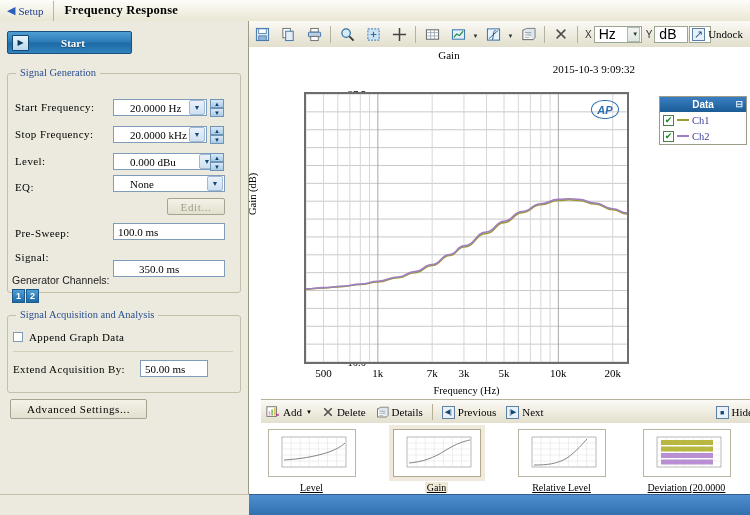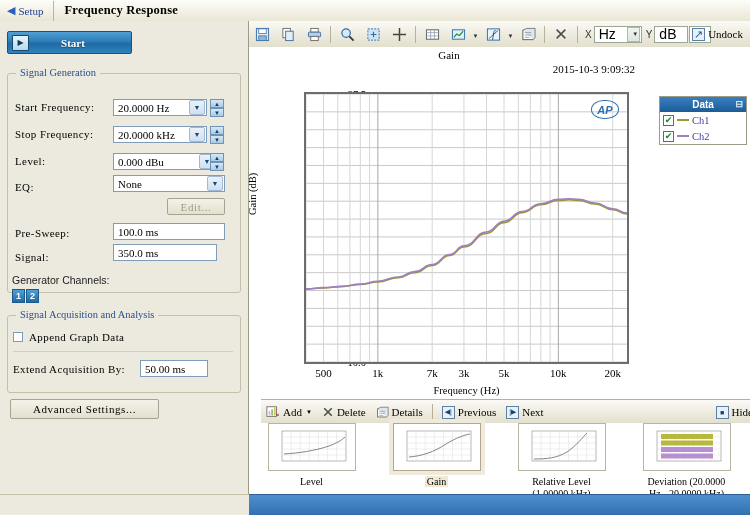--- a/index.html
+++ b/index.html
@@ -69,21 +69,21 @@
   .field-row{position:absolute;display:flex;align-items:center;}
   .field-label{
     font-family:"Liberation Serif",serif;font-size:11px;color:#000;
     white-space:nowrap;letter-spacing:0.4px;
   }
   .combo{
     position:absolute;height:17px;border:1px solid #7f9db9;background:#fff;
     display:flex;align-items:center;box-sizing:border-box;cursor:text;
   }
   .combo .val{
-    padding-left:4px;font-family:"Liberation Serif",serif;font-size:11px;
+    padding-left:16px;font-family:"Liberation Serif",serif;font-size:11px;
     flex:1;white-space:nowrap;overflow:hidden;
   }
   .combo .arrow{
     width:16px;height:15px;margin-right:1px;
     background:linear-gradient(to bottom,#eaf1fa,#cfe0f2);
     border:1px solid #9fb9d6;border-radius:2px;
     display:flex;align-items:center;justify-content:center;
     font-size:7px;color:#15497a;cursor:pointer;box-sizing:border-box;
   }
   .spin{
@@ -260,21 +260,21 @@
     font-size:7px;color:#16486f;box-sizing:border-box;
   }
 
   
   .thumbs{
     position:absolute;left:0;top:402px;width:501px;height:92px;
     background:#fff;display:flex;align-items:flex-start;
   }
   .thumb{
     width:125px;display:flex;flex-direction:column;align-items:center;
-    cursor:pointer;
+    padding-top:6px;cursor:pointer;text-decoration:underline;
   }
   .thumb-img{
     width:88px;height:48px;border:1px solid #b9b5a0;background:#fff;
     position:relative;overflow:hidden;box-sizing:border-box;
   }
   .thumb.sel .thumb-img{
     outline:4px solid #efeadb;border-color:#b0a98f;
   }
   .thumb-cap{
     margin-top:5px;text-align:center;font-size:10px;line-height:12px;
@@ -368,21 +368,21 @@
     <div class="field-row" style="left:15px;top:206px;">
       <span class="field-label">Pre-Sweep:</span>
     </div>
     <div class="textbox" style="left:113px;top:202px;width:112px;">
       <span>100.0 ms</span>
     </div>
 
     <div class="field-row" style="left:15px;top:230px;">
       <span class="field-label">Signal:</span>
     </div>
-    <div class="textbox" style="left:113px;top:223px;width:104px;">
+    <div class="textbox" style="left:113px;top:239px;width:112px;padding-left:21px;">
       <span>350.0 ms</span>
     </div>
 
     <div class="gen-ch">
       <div class="gen-ch-label">Generator Channels:</div>
       <div class="chan-btns">
         <div class="chan">1</div>
         <div class="chan">2</div>
       </div>
     </div>
@@ -397,21 +397,21 @@
     </div>
     <div class="sep-line" style="left:13px;top:330px;width:220px;"></div>
 
     <div class="field-row" style="left:13px;top:342px;">
       <span class="field-label">Extend Acquisition By:</span>
     </div>
     <div class="textbox" style="left:140px;top:339px;width:68px;">
       <span>50.00 ms</span>
     </div>
 
-    <div class="btn-grey" style="left:10px;top:378px;width:149px;height:20px;">
+    <div class="btn-grey" style="left:10px;top:378px;width:137px;height:20px;">
       <span>Advanced Settings...</span>
     </div>
   </div>
 
   <div class="rightpanel">
 
     <div class="gtoolbar">
       <div class="tb-btn">
         <svg width="15" height="15" viewBox="0 0 16 16">
             <rect x="1.5" y="1.5" width="13" height="13" fill="#dbe7f2" stroke="#3b6ea5"></rect>

